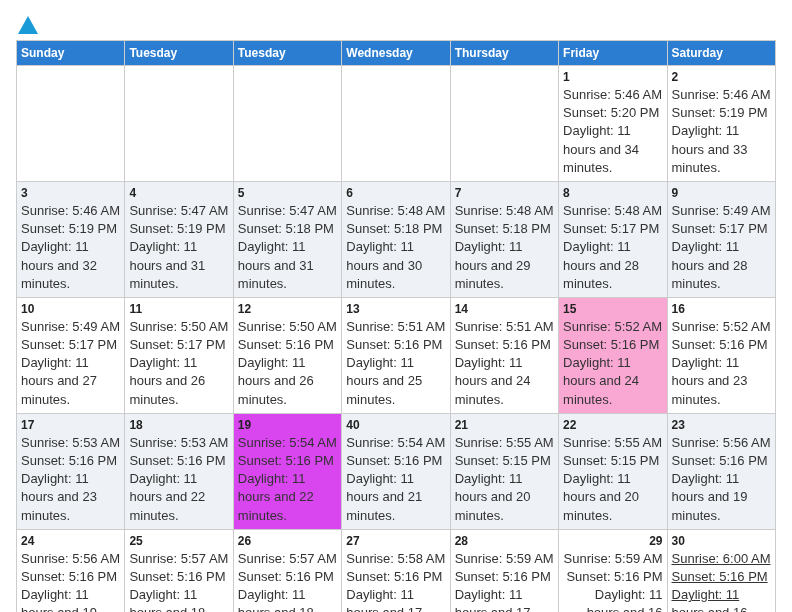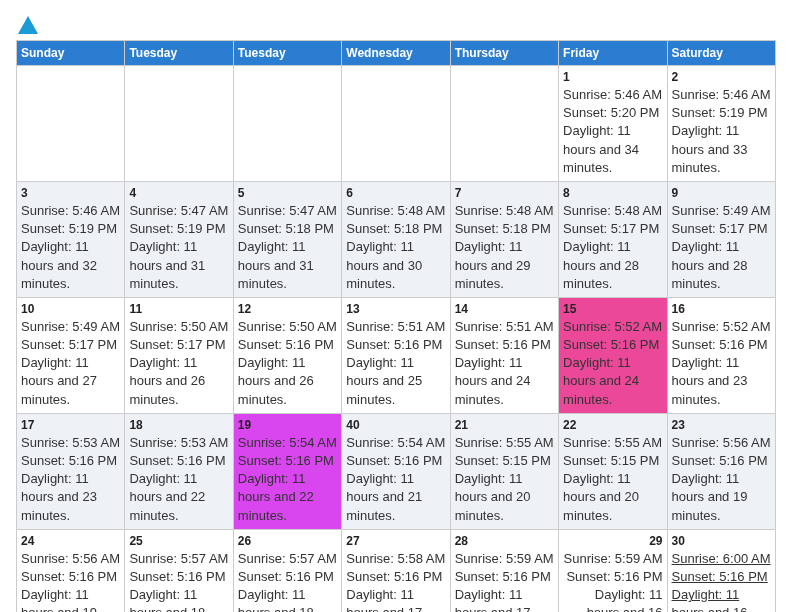--- a/index.html
+++ b/index.html
@@ -196,21 +196,21 @@
           <div class="day-info" style="white-space: pre-line;">Sunrise: 5:51 AM
 Sunset: 5:16 PM
 Daylight: 11 hours and 25 minutes.</div>
         </td>
         <td style="background: rgb(255, 255, 255);">
           <span class="day-number">14</span>
           <div class="day-info" style="white-space: pre-line;">Sunrise: 5:51 AM
 Sunset: 5:16 PM
 Daylight: 11 hours and 24 minutes.</div>
         </td>
-        <td style="background: #ec4899;">
+        <td style="background: #f9a8d4;">
           <span class="day-number">15</span>
           <div class="day-info" style="white-space: pre-line;">Sunrise: 5:52 AM
 Sunset: 5:16 PM
 Daylight: 11 hours and 24 minutes.</div>
         </td>
         <td style="background: rgb(255, 255, 255);">
           <span class="day-number">16</span>
           <div class="day-info" style="white-space: pre-line;">Sunrise: 5:52 AM
 Sunset: 5:16 PM
 Daylight: 11 hours and 23 minutes.</div>

